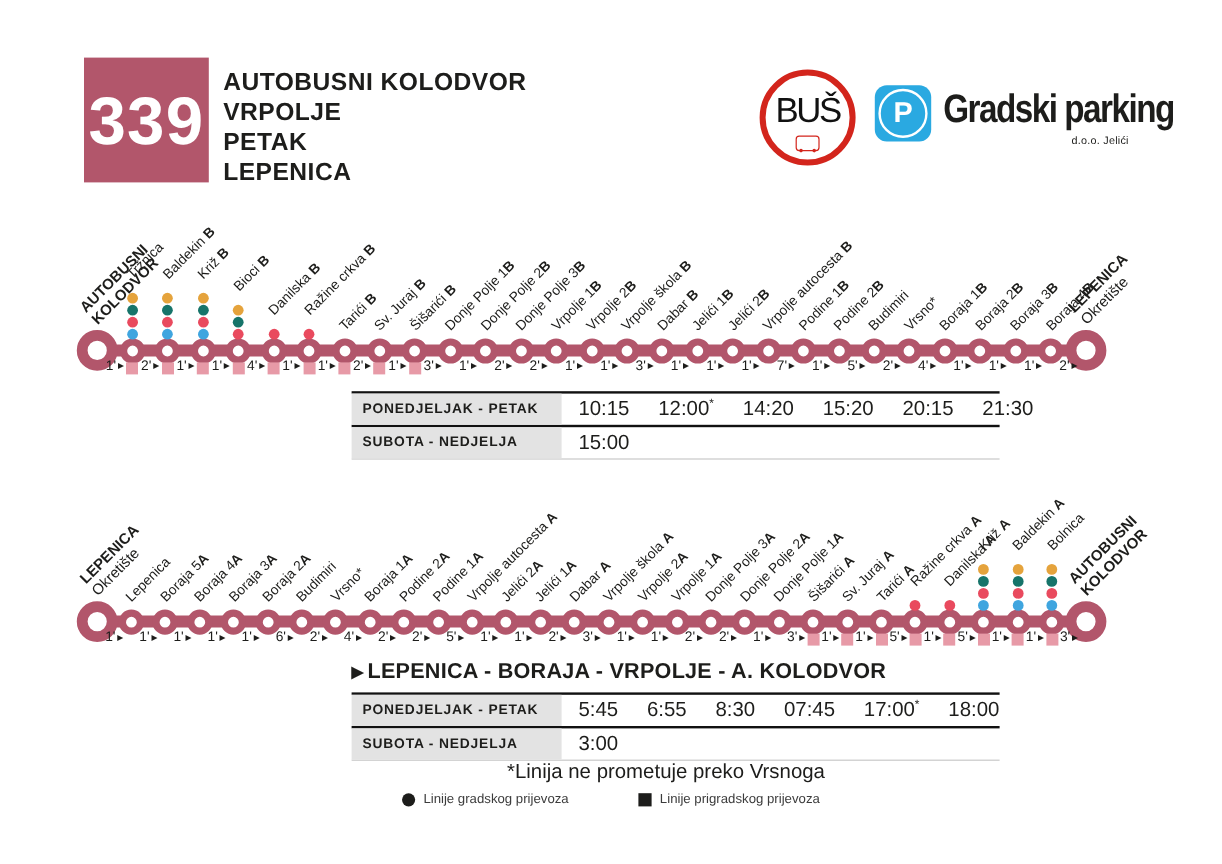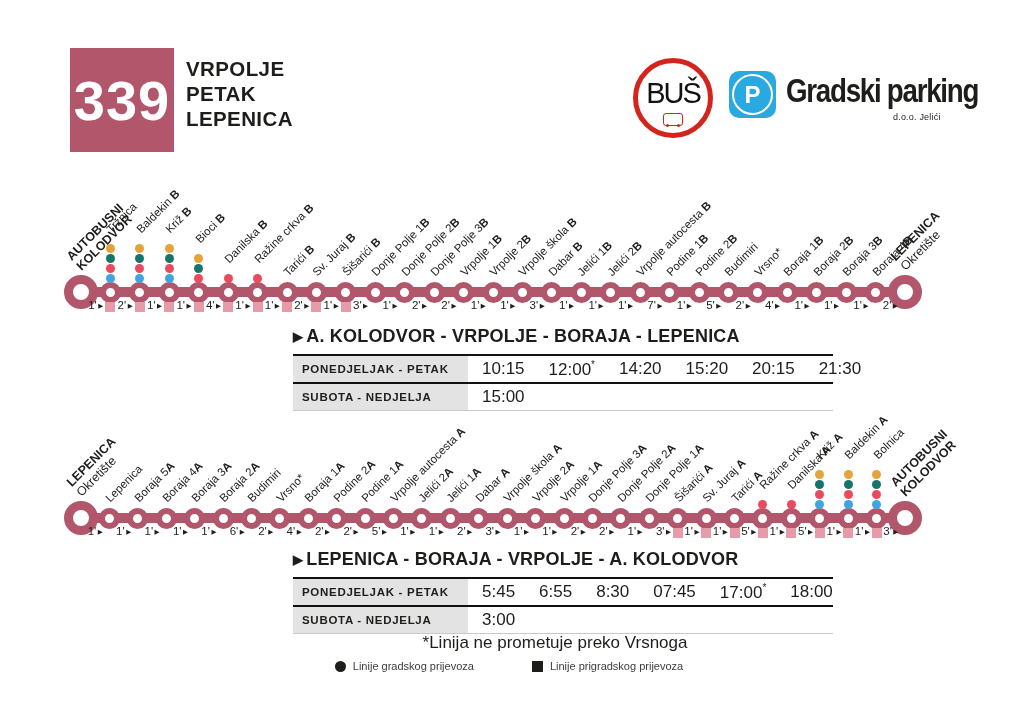--- a/index.html
+++ b/index.html
@@ -65,20 +65,21 @@
 </style>
 </head>
 <body>
 
 <div class="page">
 
   <div class="badge">
       <span>339</span>
     </div>
   <div class="title">
+    <div>AUTOBUSNI KOLODVOR</div>
     <div>VRPOLJE</div>
     <div>PETAK</div>
     <div>LEPENICA</div>
   </div>
 
   <div class="bus-logo">
     <div class="bus-text">BUŠ</div>
     <div class="bus-mini"></div>
   </div>
   <div class="p-badge">
@@ -443,21 +444,20 @@
       <div class="seg" style="left: 703.31px; top: 525px;"><span>1'</span><span class="arr">▶</span></div>
       <div class="seg" style="left: 731.724px; top: 525px;"><span>5'</span><span class="arr">▶</span></div>
       <div class="seg" style="left: 760.138px; top: 525px;"><span>1'</span><span class="arr">▶</span></div>
       <div class="seg" style="left: 788.552px; top: 525px;"><span>5'</span><span class="arr">▶</span></div>
       <div class="seg" style="left: 816.966px; top: 525px;"><span>1'</span><span class="arr">▶</span></div>
       <div class="seg" style="left: 845.379px; top: 525px;"><span>1'</span><span class="arr">▶</span></div>
       <div class="seg" style="left: 873.793px; top: 525px;"><span>3'</span><span class="arr">▶</span></div>
     </div>
 
   <div class="tt" id="tt0" style="left:293px; top:326px;">
-    <div class="tt-title"><span class="tt-arrow">▶</span><span>A. KOLODVOR - VRPOLJE - BORAJA - LEPENICA</span></div>
     <div class="tt-table">
         <div class="tt-row">
           <div class="tt-label">PONEDJELJAK - PETAK</div>
           <div class="tt-times">
             <span>10:15</span>
             <span>12:00<sup>*</sup></span>
             <span>14:20</span>
             <span>15:20</span>
             <span>20:15</span>
             <span>21:30</span>

